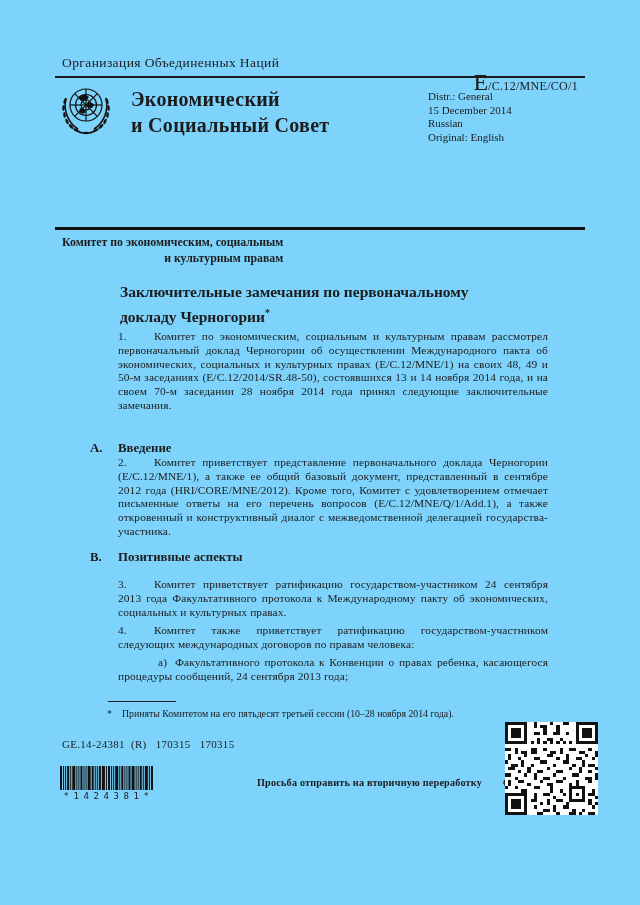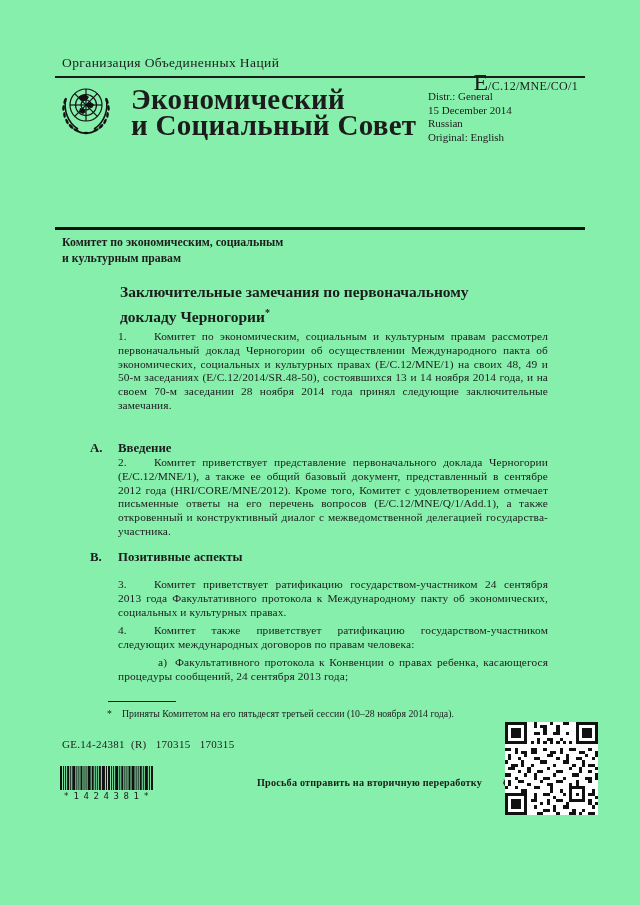--- a/index.html
+++ b/index.html
@@ -5,40 +5,40 @@
   * { margin:0; padding:0; box-sizing:border-box; }
   html,body { width:640px; height:905px; }
   body {
     background:#f2f2f0;
     font-family:"Liberation Serif", serif;
     color:#1c1c1c;
     position:relative;
   }
   .page {
     position:absolute; inset:0;
-    background:#86efac;
+    background:#7dd3fc;
   }
   .abs { position:absolute; }
 
   
   .org-name { left:62px; top:55px; font-size:13.5px; letter-spacing:0.4px; }
   .doc-symbol { right:62px; top:49px; white-space:nowrap;margin-top:20px; }
   .ds-big { font-size:24px; }
   .ds-rest { font-size:12px; letter-spacing:0.3px; }
   .rule-thin { left:55px; right:55px; top:76px; height:2px; background:#1c1c1c; }
   .rule-thick { left:55px; right:55px; top:227px; height:2.5px; background:#111; }
 
   .emblem { left:58px; top:82px; width:56px; height:62px; }
-  .council-title { left:131px; top:86px; font-size:29px; font-weight:bold; line-height:26px; letter-spacing:0.3px; }
+  .council-title { left:131px; top:86px; font-size:20px; font-weight:bold; line-height:26px; letter-spacing:0.3px; }
   .council-title span { display:block; }
   .distr { left:428px; top:90px; font-size:11px; line-height:13.5px; }
   .distr span { display:block; }
 
   
-  .committee { left:62px; top:235px; font-weight:bold; font-size:11.8px; line-height:15.5px; }
+  .committee { left:62px; top:235px; font-weight:bold; font-size:11.8px; line-height:15.5px;text-align:right; }
   .committee span { display:block; }
   .doc-title { left:120px; top:281px; width:392px; font-weight:bold; font-size:15.5px; line-height:21px; }
   .doc-title sup { font-size:10px; }
 
   
   .body-para {
     left:118px; width:430px;
     font-size:11.4px; line-height:13.8px;
     text-align:justify; letter-spacing:0.1px;
   }

